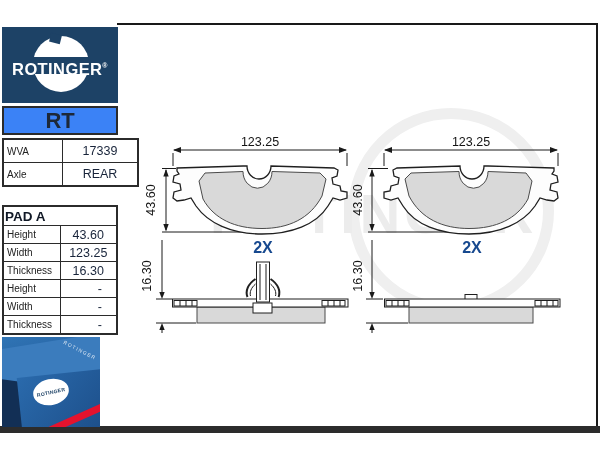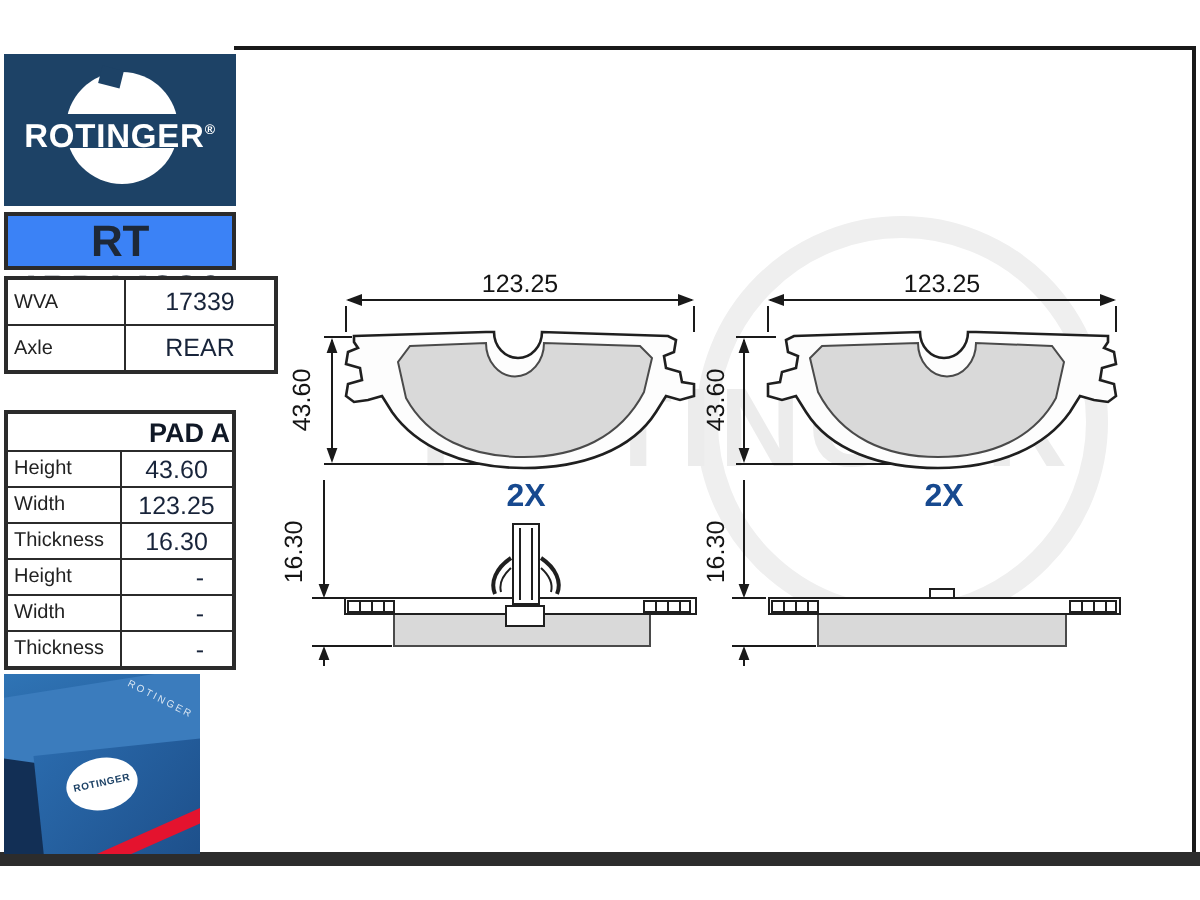--- a/index.html
+++ b/index.html
@@ -27,21 +27,21 @@
   table.sheet{position:absolute;left:2px;width:116px;border-collapse:collapse;background:#fff;
               border:2px solid #2b2b2b;table-layout:fixed;}
   table.sheet td{border:1px solid #2b2b2b;overflow:hidden;white-space:nowrap;}
   .spec-table{top:138px;}
   .spec-table td{height:20px;}
   .pads-table{top:205px;}
   .pads-table td{height:15px;}
   td.lbl{width:40px;font-size:10px;padding:0 15px 0 3px;color:#222;}
   td.val{width:72px;text-align:center;font-size:12.5px;color:#18243a;}
   td.val.dash{text-align:right;padding-right:14px;}
-  td.hdr{text-align:right;font-weight:bold;font-size:13.5px;height:16px;color:#101826;}
+  td.hdr{text-align:left;font-weight:bold;font-size:13.5px;height:16px;color:#101826;}
 
   
   .photo{position:absolute;left:2px;top:337px;width:98px;height:90px;overflow:hidden;
          background:linear-gradient(160deg,#2f74b5 0%,#27609f 45%,#143a66 100%);}
   .ph-top{position:absolute;left:-12%;top:4%;width:130%;height:52%;background:#3b7cbd;
           transform:rotate(-9deg) skewX(-16deg);}
   .ph-front{position:absolute;left:18%;top:40%;width:95%;height:75%;
             background:linear-gradient(135deg,#2a6aac,#1b4b85);transform:rotate(-6deg);}
   .ph-left{position:absolute;left:-25%;top:48%;width:55%;height:70%;background:#122f55;transform:rotate(8deg);}
   .ph-stripe{position:absolute;left:38%;top:84%;width:85%;height:8%;background:#e4132e;transform:rotate(-24deg);}

